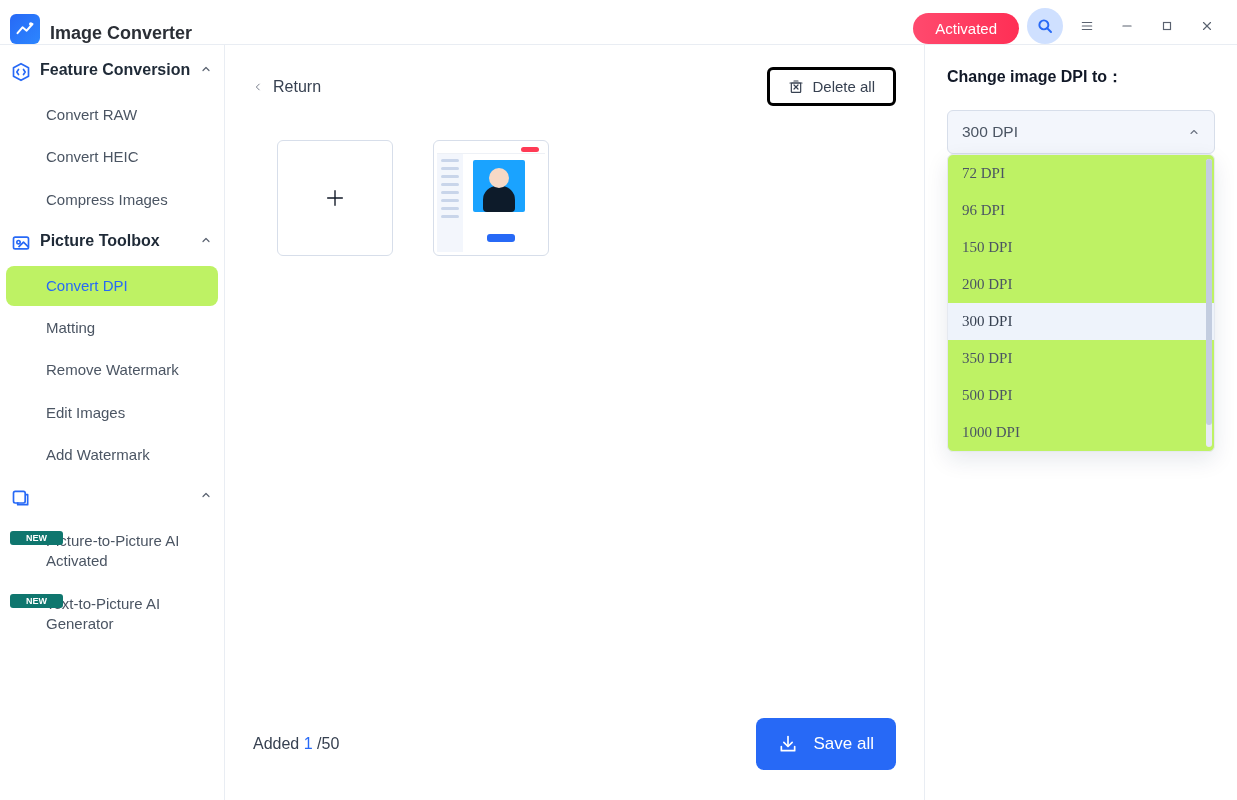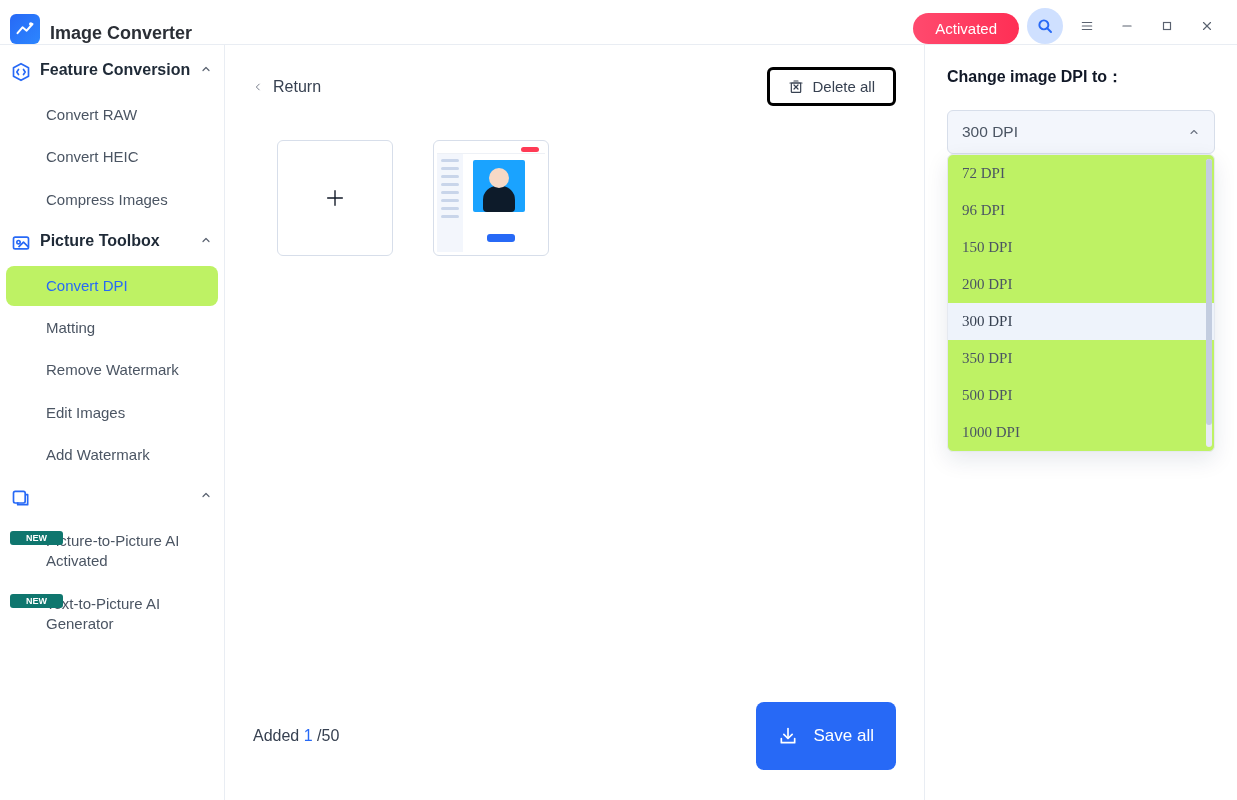--- a/index.html
+++ b/index.html
@@ -203,21 +203,21 @@
     display:flex; align-items:center; justify-content:space-between;
     padding: 16px 28px 30px 28px;
   }
   .added-count {
     font-size: 16px; color:#374151;
   }
   .added-count .num { color:#2769f6; }
   .save-all-btn{
     display:inline-flex; align-items:center; gap:16px;
     background:#2769f6; color:#fff;
-    border-radius:8px; padding:24px 22px;
+    border-radius:8px; padding:16px 22px;
     font-size:17px; font-weight:500; cursor:pointer;
   }
   .save-all-btn svg{ width:20px; height:20px; }
   
   .right-panel{
     width: 312px;
     padding: 22px 22px 22px 22px;
   }
   .rp-label{
     font-size:16px; font-weight:700; color:#111827;

